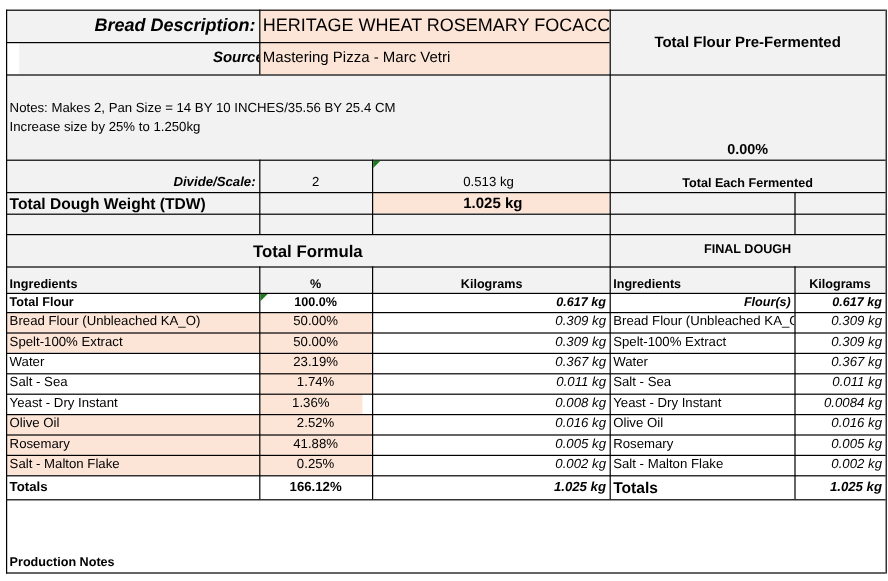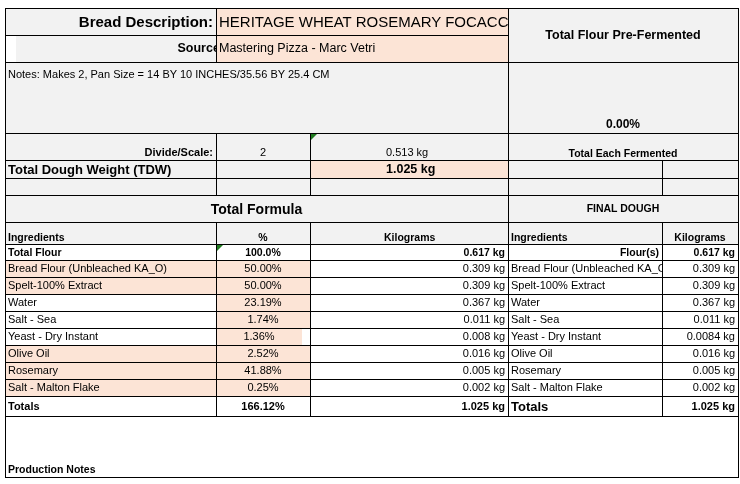--- a/index.html
+++ b/index.html
@@ -4,38 +4,39 @@
 <style>
   html, body { margin:0; padding:0; background:#ffffff; }
   body { width:740px; height:484px; position:relative; overflow:hidden;
          font-family:"Liberation Sans", "DejaVu Sans", sans-serif; color:#000; }
   .c { position:absolute; box-sizing:border-box; font-size:11px; line-height:1;
        display:flex; align-items:center; white-space:nowrap; overflow:hidden; }
   .gray { background:#f2f2f2; }
   .peach { background:#fce4d6; }
   .white { background:#ffffff; }
   .b { font-weight:bold; }
-  .r { justify-content:flex-end; padding-right:3px; }
+  .r { justify-content:flex-end; padding-right:3px;font-style:italic; }
   .l { justify-content:flex-start; padding-left:3px; }
   .ctr { justify-content:center; }
   .hl { position:absolute; height:1px; background:#000; }
   .vl { position:absolute; width:1px; background:#000; }
   .tri { position:absolute; width:0; height:0; border-top:6px solid #1f7a1f; border-right:6px solid transparent; }
 </style>
 </head>
 <body>
 
 <div class="c gray r b" style="left:5px;top:8px;width:211px;height:27px;font-size:15px;">Bread Description:</div>
 <div class="c peach l" style="left:216px;top:8px;width:292px;height:27px;font-size:15px;">HERITAGE WHEAT ROSEMARY FOCACCIA</div>
 <div class="c gray r b" style="left:16px;top:35px;width:211px;height:27px;font-size:12.5px;">Source:</div>
 <div class="c peach l" style="left:216px;top:35px;width:292px;height:27px;font-size:12.5px;">Mastering Pizza - Marc Vetri</div>
 <div class="c gray ctr b" style="left:508px;top:8px;width:230px;height:54px;font-size:12.5px;">Total Flour Pre-Fermented</div>
 
-<div class="c gray" style="left:5px;top:62px;width:503px;height:71px;flex-direction:column;align-items:flex-start;justify-content:space-between;padding:4px 3px;">
+<div class="c gray" style="left:5px;top:62px;width:503px;height:71px;flex-direction:column;align-items:flex-start;justify-content:center;padding:15px 3px;">
   <div style="font-size:11px;line-height:16px;">Notes: Makes 2, Pan Size = 14 BY 10 INCHES/35.56 BY 25.4 CM</div>
+  <div style="font-size:11px;line-height:16px;">Increase size by 25% to 1.250kg</div>
 </div>
 <div class="c gray ctr b" style="left:508px;top:62px;width:230px;height:71px;align-items:flex-end;padding-bottom:3px;font-size:12px;">0.00%</div>
 
 <div class="c gray r b" style="left:5px;top:133px;width:211px;height:27px;align-items:flex-end;padding-bottom:2px;">Divide/Scale:</div>
 <div class="c gray ctr" style="left:216px;top:133px;width:94px;height:27px;align-items:flex-end;padding-bottom:2px;">2</div>
 <div class="c gray l" style="left:310px;top:133px;width:198px;height:27px;align-items:flex-end;padding-bottom:2px;padding-left:76px;">0.513 kg</div>
 <div class="c gray ctr b" style="left:508px;top:133px;width:230px;height:27px;align-items:flex-end;padding-bottom:2px;font-size:10.5px;">Total Each Fermented</div>
 
 <div class="c gray l b" style="left:5px;top:160px;width:211px;height:18px;font-size:13px;">Total Dough Weight (TDW)</div>
 <div class="c gray" style="left:216px;top:160px;width:94px;height:18px;"></div>

